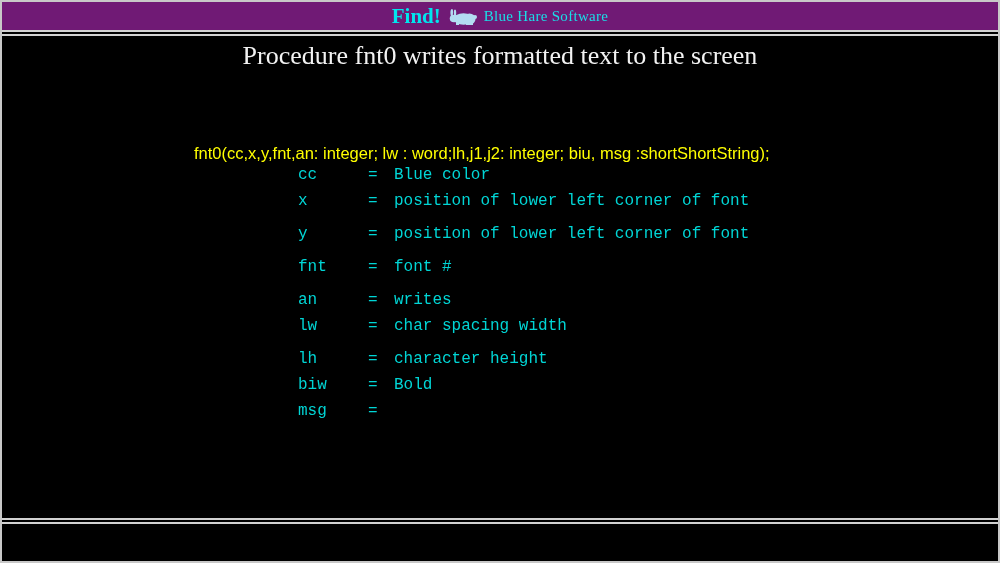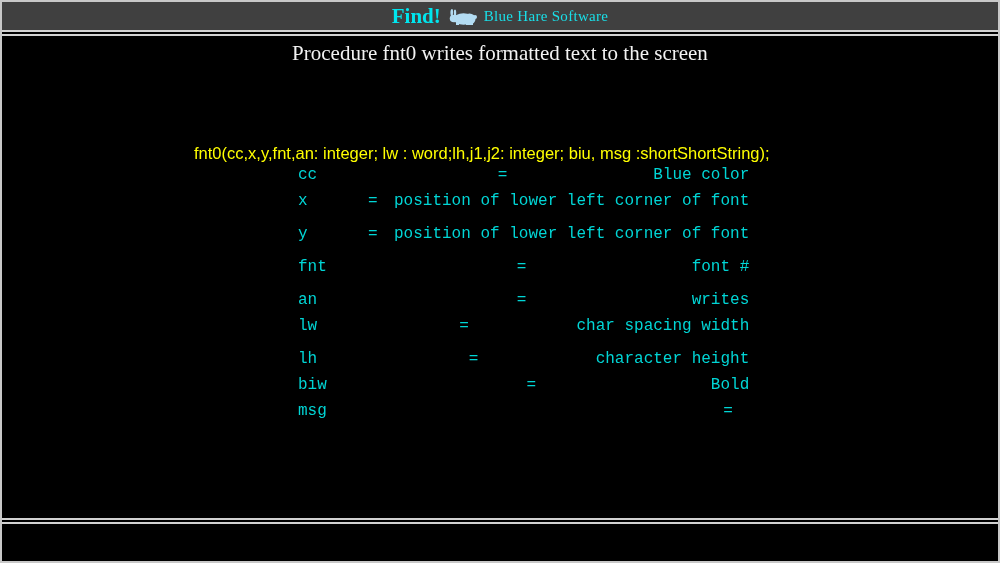--- a/index.html
+++ b/index.html
@@ -31,21 +31,21 @@
   
   #title-bar {
     position: absolute;
     left: 0;
     top: 0;
     width: 996px;
     height: 28px;
     display: flex;
     align-items: center;
     justify-content: center;
-    background: #404040;
+    background: #701a75;
   }
   .title-find {
     font-family: "Liberation Serif", serif;
     font-weight: bold;
     font-size: 21px;
     color: #00e5ee;
     letter-spacing: 0px;
   }
   #hare-icon {
     display: inline-block;
@@ -96,21 +96,21 @@
     background: #000000;
   }
 
   #page-subtitle {
     position: absolute;
     top: 5px;
     left: 0;
     width: 996px;
     text-align: center;
     font-family: "Liberation Serif", serif;
-    font-size: 21px;
+    font-size: 26px;
     color: #f2f2f2;
   }
 
   #signature-line {
     position: absolute;
     top: 96px;
     left: 192px;
     font-family: "Liberation Sans", sans-serif;
     font-size: 16.5px;
     color: #ffff00;
@@ -125,21 +125,20 @@
     left: 296px;
     font-family: "Liberation Mono", monospace;
     font-size: 16px;
     color: #00d5d5;
   }
   .param-row {
     display: flex;
     height: 26px;
     line-height: 26px;
     white-space: pre;
-    justify-content: space-between;
   }
   .param-row.gap-before {
     margin-top: 7px;
   }
   .param-key {
     width: 70px;
     flex: 0 0 70px;
   }
   .param-eq {
     width: 26px;

